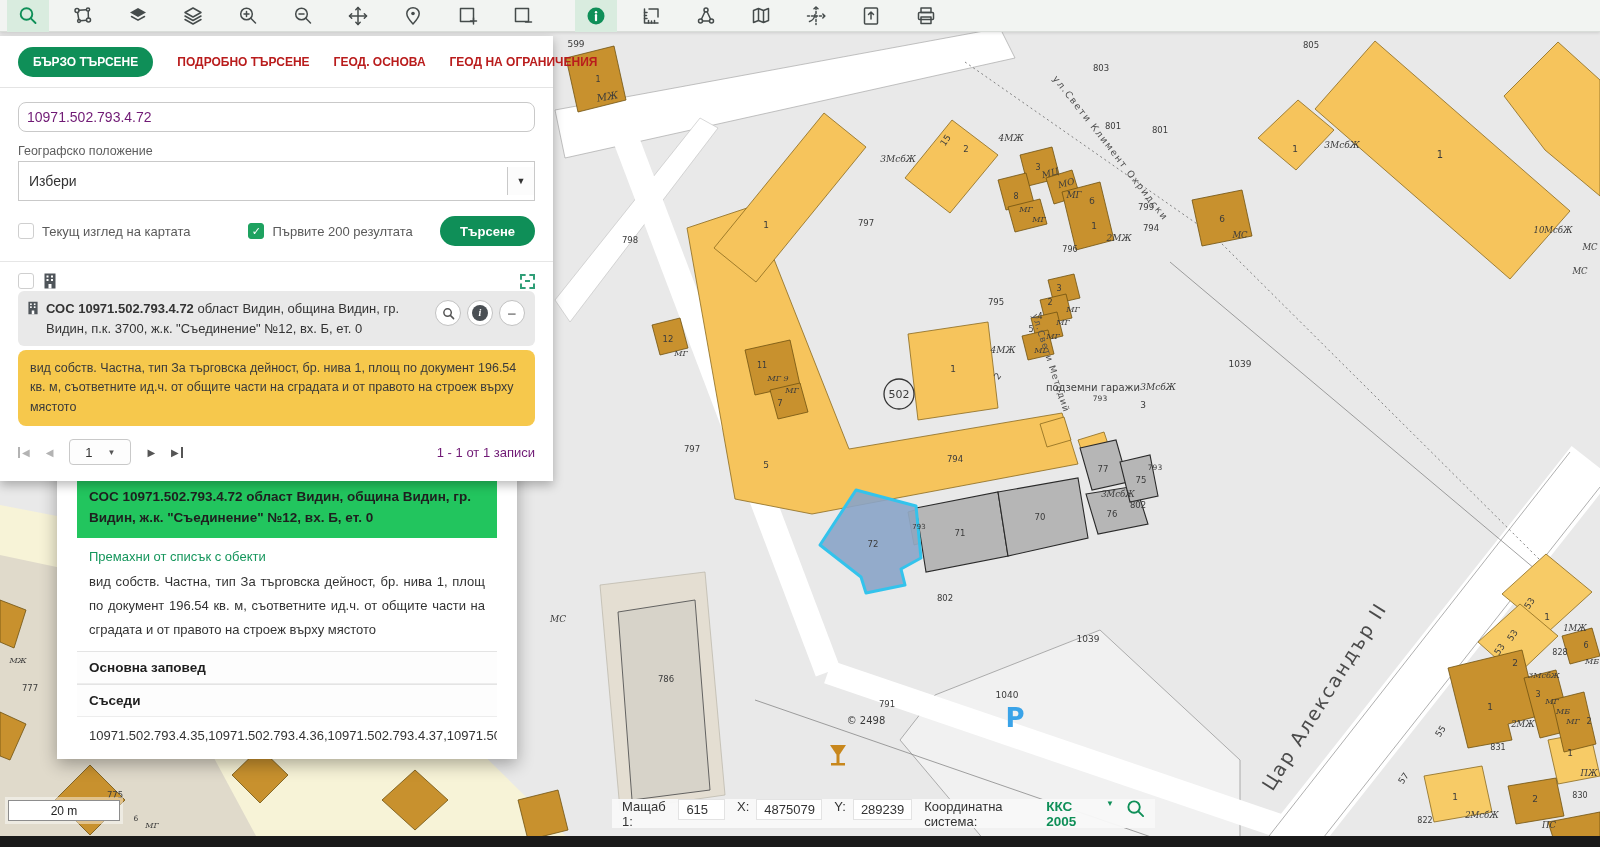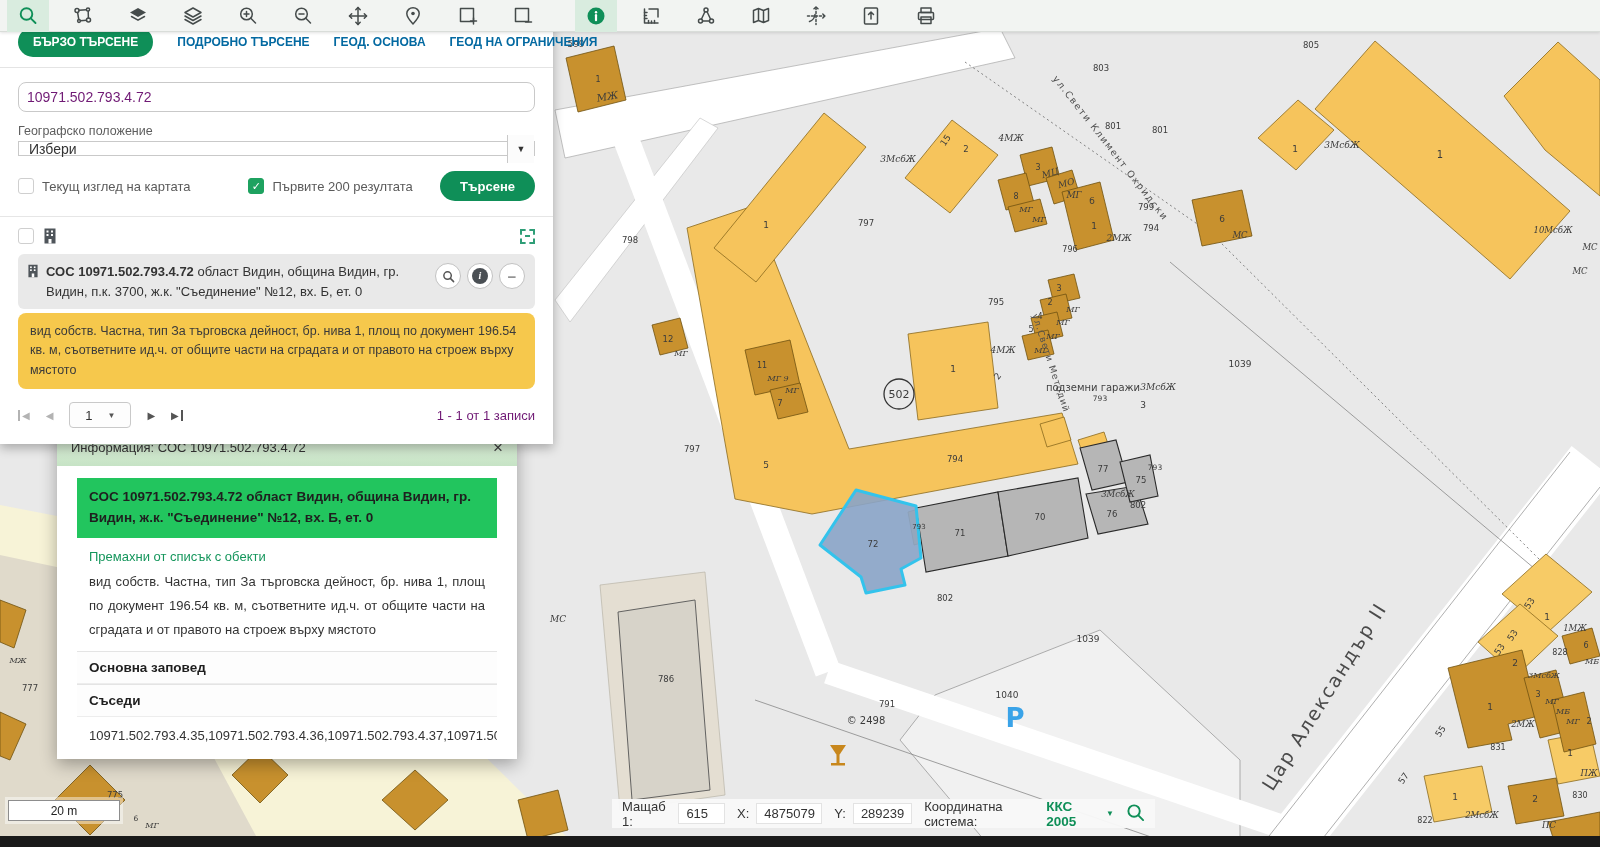--- a/index.html
+++ b/index.html
@@ -13,41 +13,41 @@
   .tb-btn.active { background:#d9ecdf; }
   .tb-btn svg { stroke:#454b4b; fill:none; stroke-width:1.5; stroke-linecap:round; stroke-linejoin:round; }
   .tb-btn.green svg { stroke:#0f8f58; stroke-width:1.9; }
 
   
   #map { position:absolute; left:0; top:0; width:1600px; height:847px; }
   #map text { font-family:"DejaVu Sans",sans-serif; }
   #map text.ser { font-family:"DejaVu Serif",serif; font-style:italic; }
 
   
-  .search-panel { position:absolute; left:0; top:16px; width:553px; background:#fff; z-index:30; box-shadow:0 4px 10px rgba(0,0,0,.28); padding-bottom:16px; }
+  .search-panel { position:absolute; left:0; top:36px; width:553px; background:#fff; z-index:30; box-shadow:0 4px 10px rgba(0,0,0,.28); padding-bottom:16px; }
   .tabs { display:flex; align-items:center; gap:24px; padding:11px 18px 10px; border-bottom:1px solid #e4e4e4; }
-  .tab { font-size:12px; font-weight:bold; color:#0369a1; white-space:nowrap; cursor:pointer; }
+  .tab { font-size:12px; font-weight:bold; color:#b91c1c; white-space:nowrap; cursor:pointer; }
   .tab.active { background:#0f8f58; color:#fff; border-radius:16px; padding:8px 15px; }
   .search-input { display:block; margin:14px 18px 0; width:517px; height:30px; border:1px solid #c9c9c9; border-radius:8px; font-size:14px; color:#701a75; padding:0 8px; font-family:inherit; }
   .geo-label { margin:12px 18px 3px; font-size:12.5px; color:#5d5d5d; }
-  .geo-select { margin:0 18px; width:517px; height:15px; border:1px solid #c9c9c9; display:flex; align-items:center; font-size:14px; color:#333; cursor:pointer; }
+  .geo-select { margin:0 18px; width:517px; height:40px; border:1px solid #c9c9c9; display:flex; align-items:center; font-size:14px; color:#333; cursor:pointer; }
   .geo-select .val { flex:1; padding-left:10px; }
   .geo-select .arrow-box { width:27px; height:28px; border-left:1px solid #c9c9c9; background:#fcfcfc; display:flex; align-items:center; justify-content:center; font-size:9px; color:#333; }
   .options-row { display:flex; align-items:center; margin:15px 18px 0; }
   .cb { width:16px; height:16px; border:1px solid #cfcfcf; border-radius:3px; background:#fff; flex:0 0 auto; }
   .cb.checked { background:#1ea260; border-color:#1ea260; color:#fff; font-size:11px; line-height:14px; text-align:center; }
   .cb-label { font-size:13px; color:#5a5a5a; margin-left:8px; }
   .gap2 { margin-left:58px; }
   .search-btn { margin-left:auto; background:#0f8f58; color:#fff; border:none; border-radius:16px; font-weight:bold; font-size:13px; height:30px; padding:0 20px; font-family:inherit; cursor:pointer; }
   .divider { height:1px; background:#e6e6e6; margin-top:15px; }
   .results-head { display:flex; align-items:center; margin:11px 18px 0; }
   .bld-icon { margin-left:10px; display:inline-flex; }
   .expand-icon { margin-left:auto; width:15px; height:15px; border:2px dashed #2f9e77; background:
       linear-gradient(#2f9e77,#2f9e77) center/5px 2px no-repeat; cursor:pointer; }
-  .result-card { margin:10px 18px 0; background:#e9e9e9; border-radius:6px; padding:8px 10px; display:flex; }
+  .result-card { margin:2px 18px 0; background:#e9e9e9; border-radius:6px; padding:8px 10px; display:flex; }
   .result-text { flex:1; font-size:13px; color:#333; line-height:1.5; padding:0 8px; }
   .result-actions { display:flex; gap:6px; align-items:flex-start; padding-top:1px; }
   .action-btn { width:26px; height:26px; border-radius:50%; background:#fff; border:1px solid #c2c2c2; display:flex; align-items:center; justify-content:center; cursor:pointer; color:#666; }
   .ib { width:16px; height:16px; border-radius:50%; background:#4a4f54; color:#fff; font-size:10px; font-weight:bold; text-align:center; line-height:16px; font-family:"Liberation Serif",serif; font-style:italic; }
   .minus-glyph { font-size:15px; color:#8f8f8f; font-weight:bold; }
   .result-detail { margin:4px 18px 0; background:#f6c84c; border-radius:8px; padding:9px 12px; font-size:12.5px; color:#3a3a3a; line-height:1.55; }
   .pagination { display:flex; align-items:center; margin:13px 18px 0; }
   .pg { font-size:10px; color:#b3b3b3; margin-right:16px; cursor:pointer; }
   .pg.dark { color:#555; }
   .pg.first { border-left:2px solid #b3b3b3; padding-left:2px; }
@@ -61,21 +61,21 @@
   .popup-header { height:38px; background:linear-gradient(#e3f2df,#c6e3c5); display:flex; align-items:center; padding:0 14px; font-size:13px; color:#333; }
   .popup-close { margin-left:auto; font-size:17px; color:#3c3c3c; cursor:pointer; line-height:1; }
   .popup-body { padding:12px 20px 14px; }
   .obj-title { background:#22c55e; padding:9px 12px; font-weight:bold; font-size:13.5px; line-height:1.55; color:#1f1f1f; }
   .remove-link { display:block; color:#15965c; font-size:13px; margin:11px 0 2px; padding:0 12px; text-decoration:none; cursor:pointer; }
   .popup-par { font-size:13px; color:#333; line-height:1.85; text-align:justify; padding:4px 12px 9px; }
   .popup-heading { font-weight:bold; font-size:13.5px; color:#1f1f1f; border-top:1px solid #e4e4e4; border-bottom:1px solid #ededed; padding:8px 12px; background:#fdfdfd; }
   .neighbors { white-space:nowrap; overflow:hidden; font-size:13px; color:#333; padding:11px 12px 2px; }
 
   
-  .status-bar { position:absolute; left:612px; top:799px; width:543px; height:29px; background:rgba(248,248,248,.96); z-index:20; display:flex; align-items:center; padding:0 10px; font-size:13px; color:#333; }
+  .status-bar { position:absolute; left:612px; top:799px; width:543px; height:29px; background:rgba(248,248,248,.96); z-index:20; display:flex; align-items:flex-start; padding:0 10px; font-size:13px; color:#333; }
   .sb-field { background:#fff; border:1px solid #e3e3e3; height:21px; display:flex; align-items:center; padding:4px 7px; margin:0 12px 0 7px; font-size:13px; color:#333; }
   .crs-value { color:#0f8f58; font-weight:bold; font-size:13.5px; margin-left:7px; }
   .crs-arrow { color:#0f8f58; font-size:8px; margin:0 12px 0 9px; }
   .sb-zoom svg { stroke:#0f8f58; fill:none; stroke-width:2; stroke-linecap:round; }
   .scale-bar { position:absolute; left:8px; top:800px; width:112px; height:21px; background:#fff; border:1px solid #8d8d8d; z-index:20; display:flex; align-items:center; justify-content:center; font-size:12px; color:#222; box-shadow:0 0 0 3px rgba(255,255,255,.45); }
   .bottom-strip { position:absolute; left:0; top:836px; width:1600px; height:11px; background:#1a1a1a; z-index:15; }
 </style>
 </head>
 <body>
 

